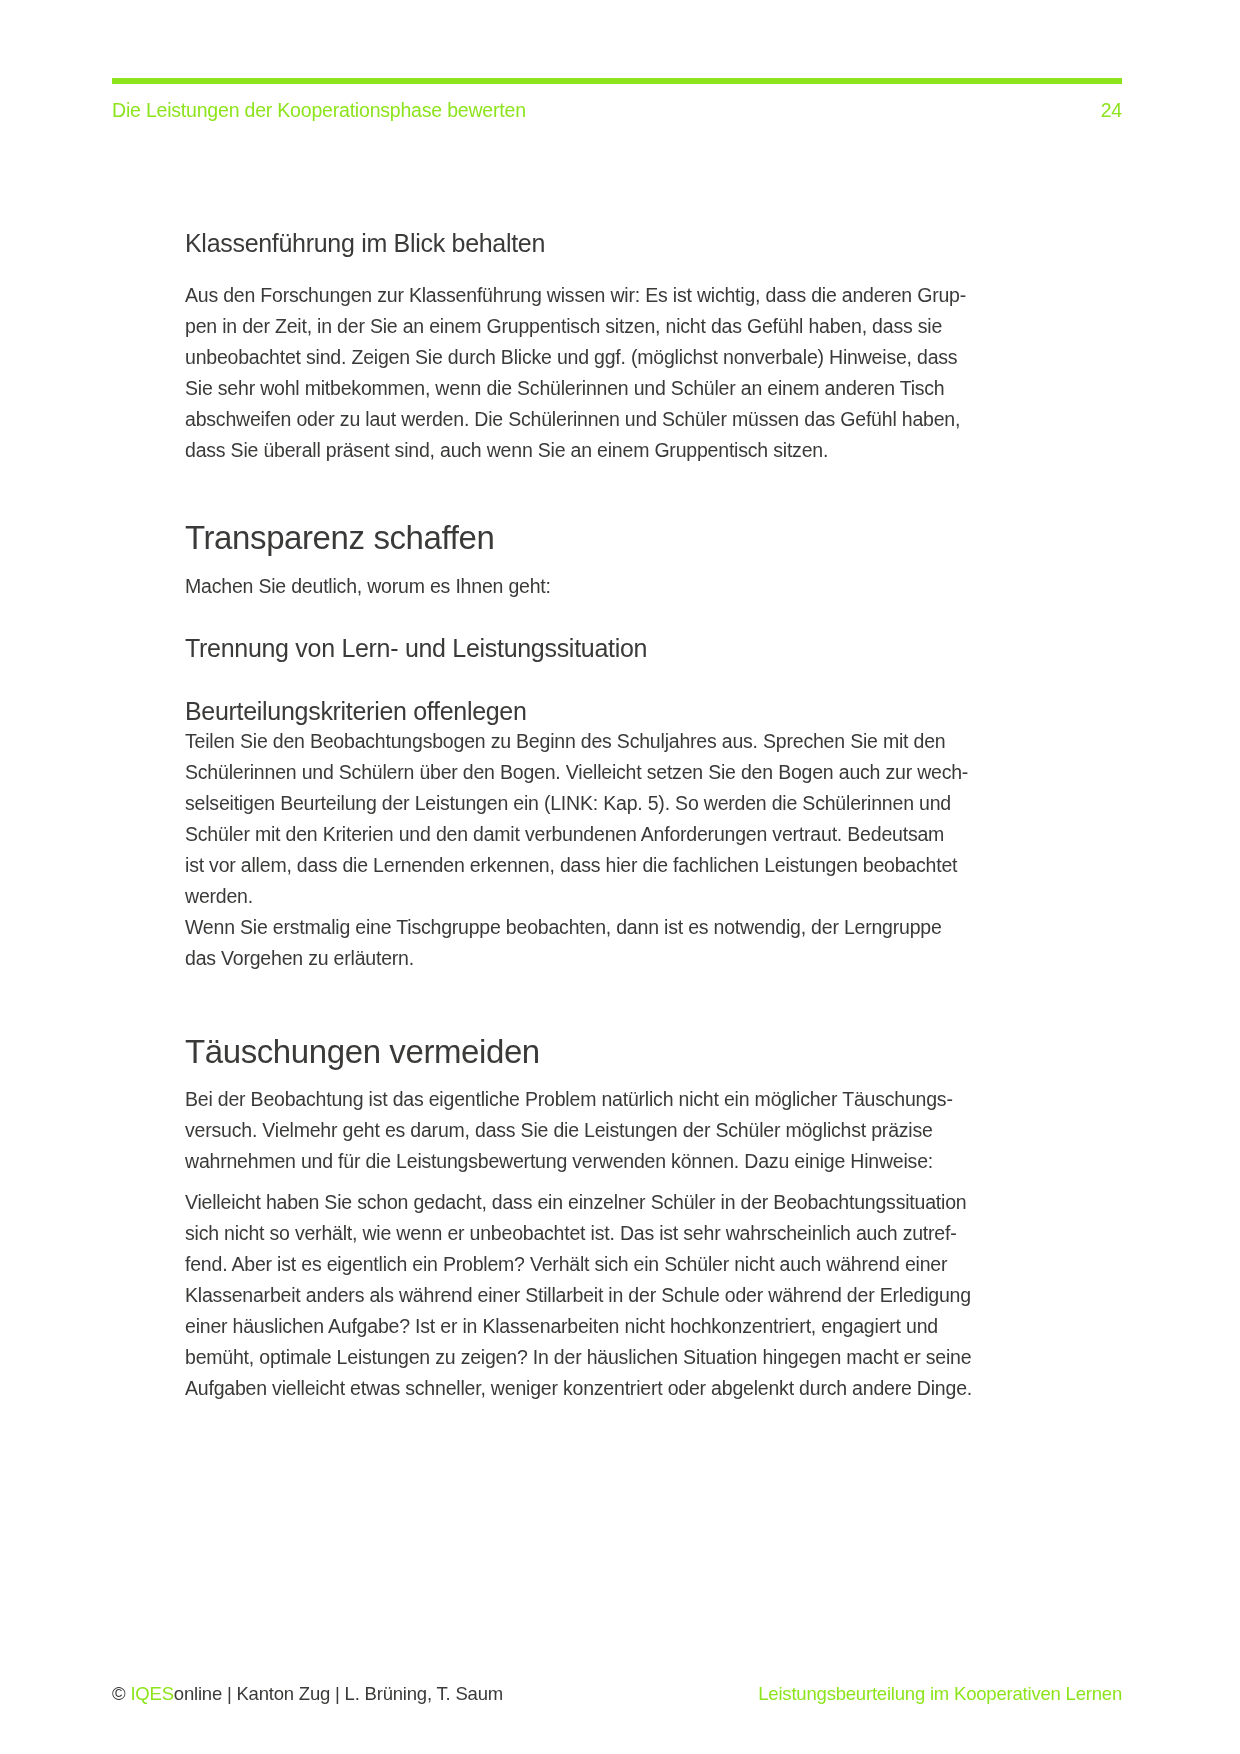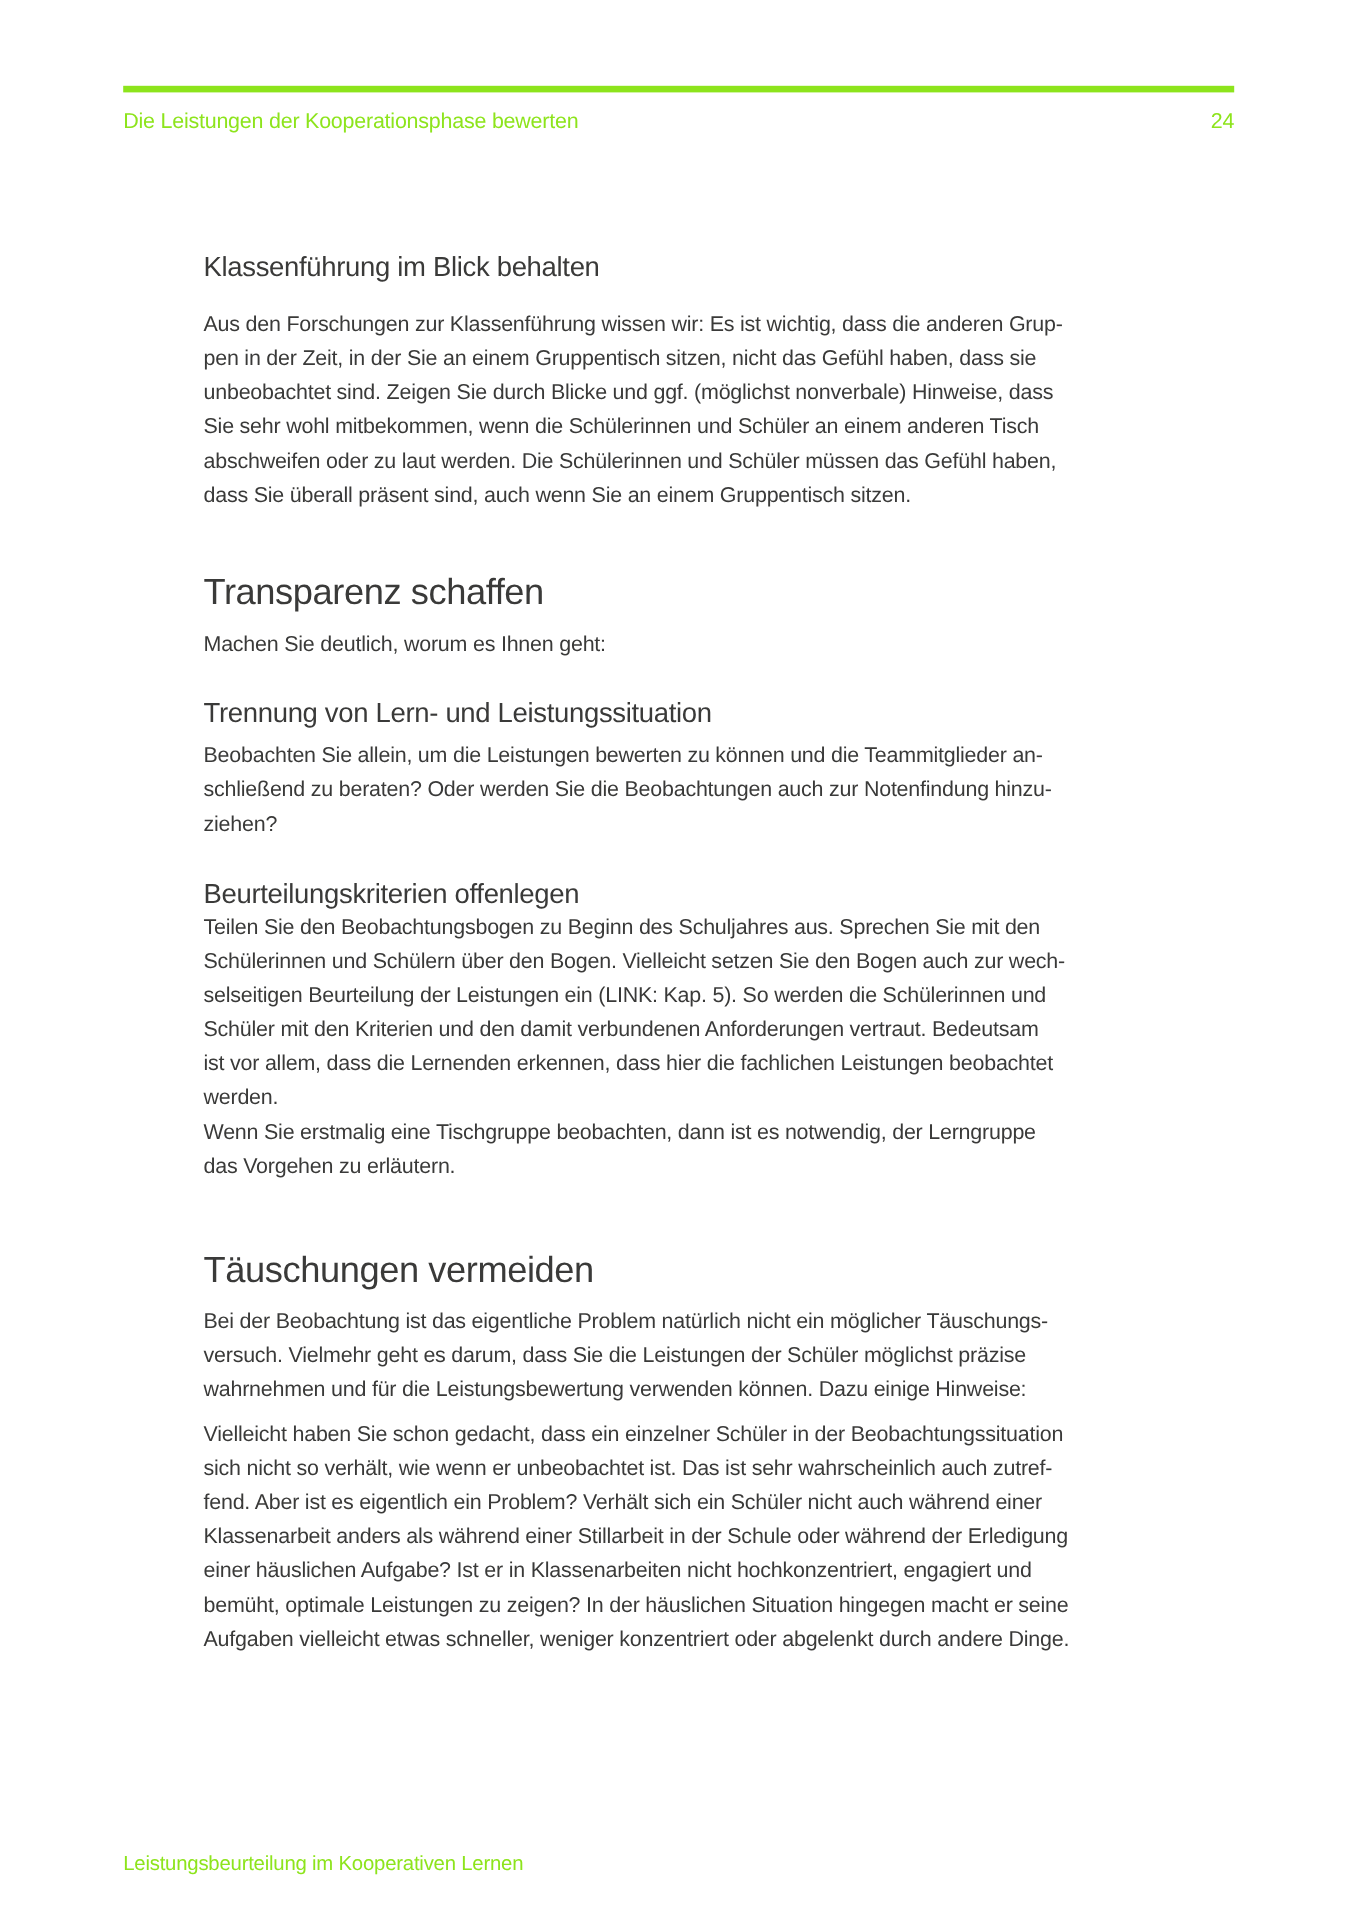--- a/index.html
+++ b/index.html
@@ -89,23 +89,20 @@
 dass Sie überall präsent sind, auch wenn Sie an einem Gruppentisch sitzen.</p>
     </section>
 
     <section id="s2" class="section">
       <h2 class="heading-lg">Transparenz schaffen</h2>
       <p class="para">Machen Sie deutlich, worum es Ihnen geht:</p>
     </section>
 
     <section id="s3" class="section">
       <h3 class="heading-md">Trennung von Lern- und Leistungssituation</h3>
-      <p class="para">Beobachten Sie allein, um die Leistungen bewerten zu können und die Teammitglieder an-
-schließend zu beraten? Oder werden Sie die Beobachtungen auch zur Notenfindung hinzu-
-ziehen?</p>
     </section>
 
     <section id="s4" class="section">
       <h3 class="heading-md">Beurteilungskriterien offenlegen</h3>
       <p class="para">Teilen Sie den Beobachtungsbogen zu Beginn des Schuljahres aus. Sprechen Sie mit den
 Schülerinnen und Schülern über den Bogen. Vielleicht setzen Sie den Bogen auch zur wech-
 selseitigen Beurteilung der Leistungen ein (LINK: Kap. 5). So werden die Schülerinnen und
 Schüler mit den Kriterien und den damit verbundenen Anforderungen vertraut. Bedeutsam
 ist vor allem, dass die Lernenden erkennen, dass hier die fachlichen Leistungen beobachtet
 werden.</p>
@@ -129,16 +126,17 @@
 fend. Aber ist es eigentlich ein Problem? Verhält sich ein Schüler nicht auch während einer
 Klassenarbeit anders als während einer Stillarbeit in der Schule oder während der Erledigung
 einer häuslichen Aufgabe? Ist er in Klassenarbeiten nicht hochkonzentriert, engagiert und
 bemüht, optimale Leistungen zu zeigen? In der häuslichen Situation hingegen macht er seine
 Aufgaben vielleicht etwas schneller, weniger konzentriert oder abgelenkt durch andere Dinge.</p>
     </section>
 
   </div>
 
   <div class="footer-row">
+    <span class="footer-left"><span>© </span><span class="brand">IQES</span><span>online | Kanton Zug | L. Brüning, T. Saum</span></span>
     <span class="footer-right">Leistungsbeurteilung im Kooperativen Lernen</span>
   </div>
 
 </div>
 
 </body></html>

